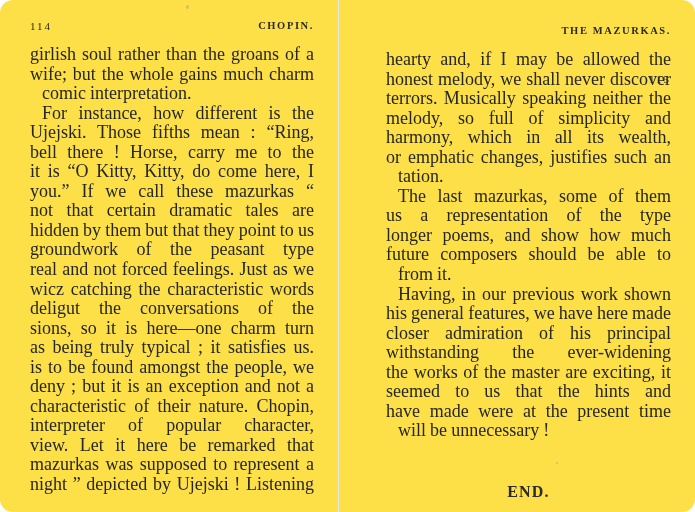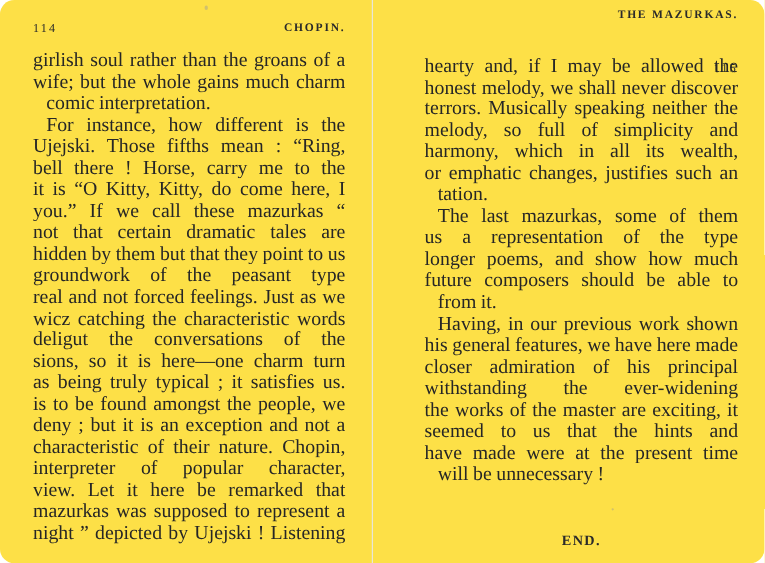--- a/index.html
+++ b/index.html
@@ -12,21 +12,21 @@
   }
   .gutter {
     position:absolute; left:338px; top:0; width:1px; height:512px;
     background:#e7e7e7;
   }
   .page { position:absolute; top:0; }
   .page-left  { left:30px;  width:284px; }
   .page-right { left:386px; width:285px; }
   .pagehead { position:absolute; left:0; width:100%; height:15px; }
   .page-left  .pagehead { top:20px; }
-  .page-right .pagehead { top:8px; }
+  .page-right .pagehead { top:25px; }
   .runhead {
     display:block; width:100%; text-align:right;
     font-size:10.5px; font-weight:bold; letter-spacing:1.6px; color:#2a2a2a;
   }
   .pagenum {
     position:absolute; top:0; font-size:11px; letter-spacing:2px; color:#2a2a2a;
   }
   .pagenum.pn-left  { left:0; }
   .pagenum.pn-right { right:0;margin-top:48px; }
   .pagebody { position:absolute; left:0; width:100%; }
@@ -34,21 +34,21 @@
   .page-right .pagebody { top:50px; }
   .line {
     font-size:18px; line-height:19.55px; height:19.55px;
     word-spacing:-0.4px; white-space:normal; overflow:hidden;
     text-align:justify; text-align-last:justify; color:#262626;
   }
   .line.noj { text-align:left; text-align-last:left;margin-left:12px; }
   .line.ind { text-indent:12px; }
   .endline {
     position:absolute; left:0; top:483px; width:100%; text-align:center;
-    font-size:13px; font-weight:bold; letter-spacing:1.2px; color:#2a2a2a;
+    font-size:16px; font-weight:bold; letter-spacing:1.2px; color:#2a2a2a;
   }
   .speck { position:absolute; background:#9a9a9a; opacity:0.45; border-radius:50%; }
   .speck-1 { left:186px; top:5px;   width:3px; height:4px; }
   .speck-2 { left:433px; top:173px; width:2px; height:2px; }
   .speck-3 { left:556px; top:462px; width:2px; height:2px; }
 </style>
 </head>
 <body>
 
 <div id="stage">

